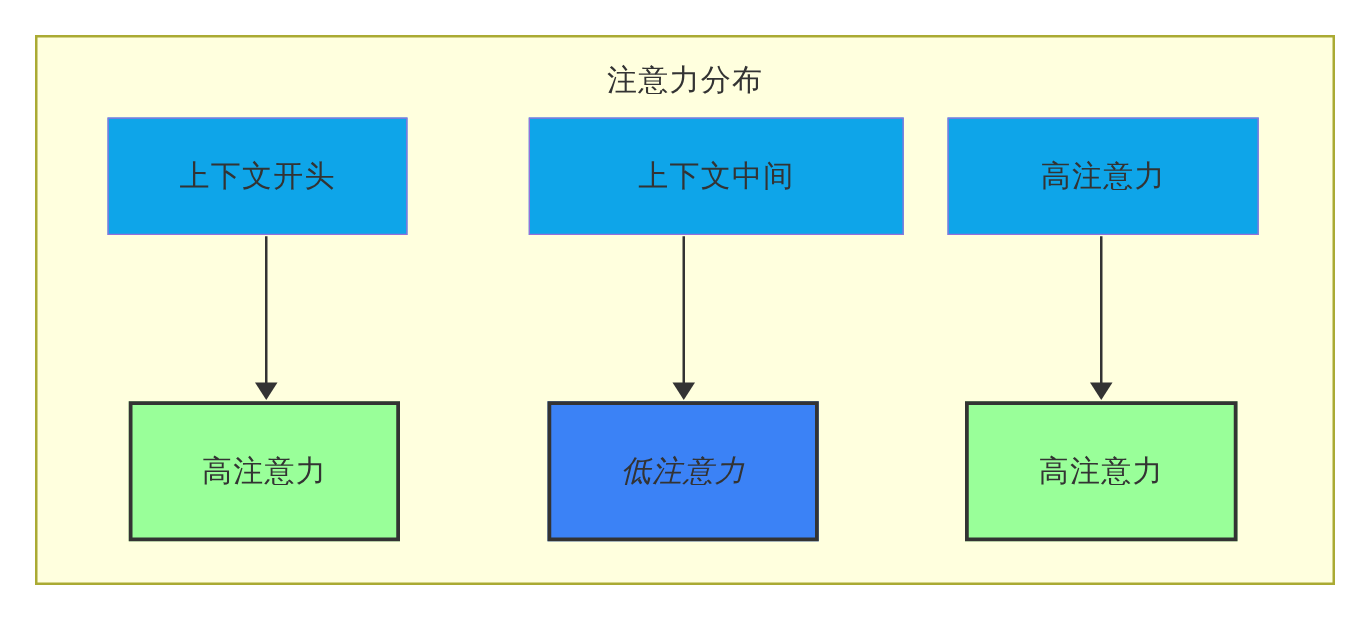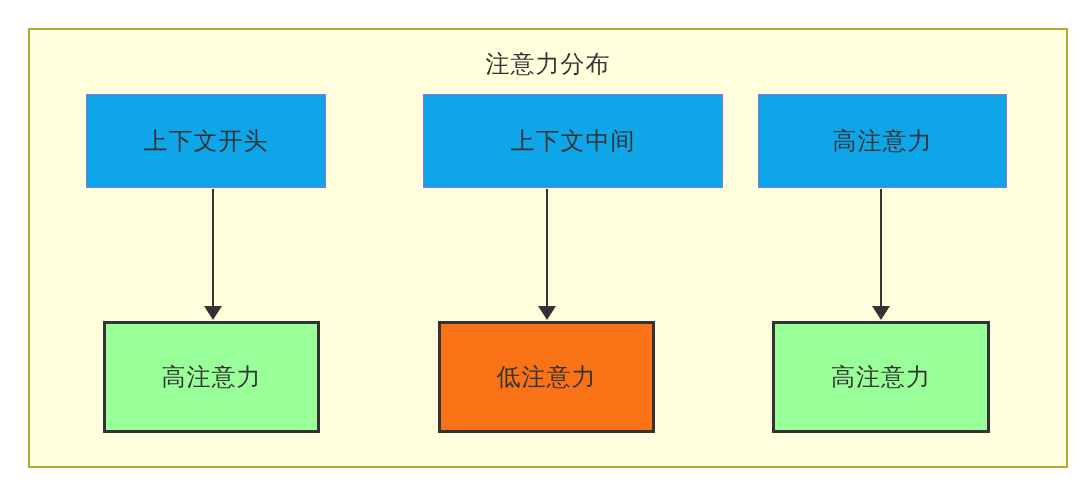--- a/index.html
+++ b/index.html
@@ -53,21 +53,21 @@
     height: 94px;
     background: #0ea5e9;
     border: 1.5px solid #9370DB;
   }
   .node.result {
     top: 321px;
     height: 112px;
     border: 3px solid #333333;
   }
   .node.high { background: #99ff99; }
-  .node.low  { background: #f97316; }
+  .node.low  { background: #3b82f6; font-style: italic; }
 
   #node-src-a { left: 86px;  width: 240px; }
   #node-src-b { left: 423px; width: 300px; }
   #node-src-c { left: 758px; width: 249px; }
 
   #node-res-a { left: 103px; width: 217px; }
   #node-res-b { left: 438px; width: 217px; }
   #node-res-c { left: 772px; width: 218px; }
 
   .arrow-line {

